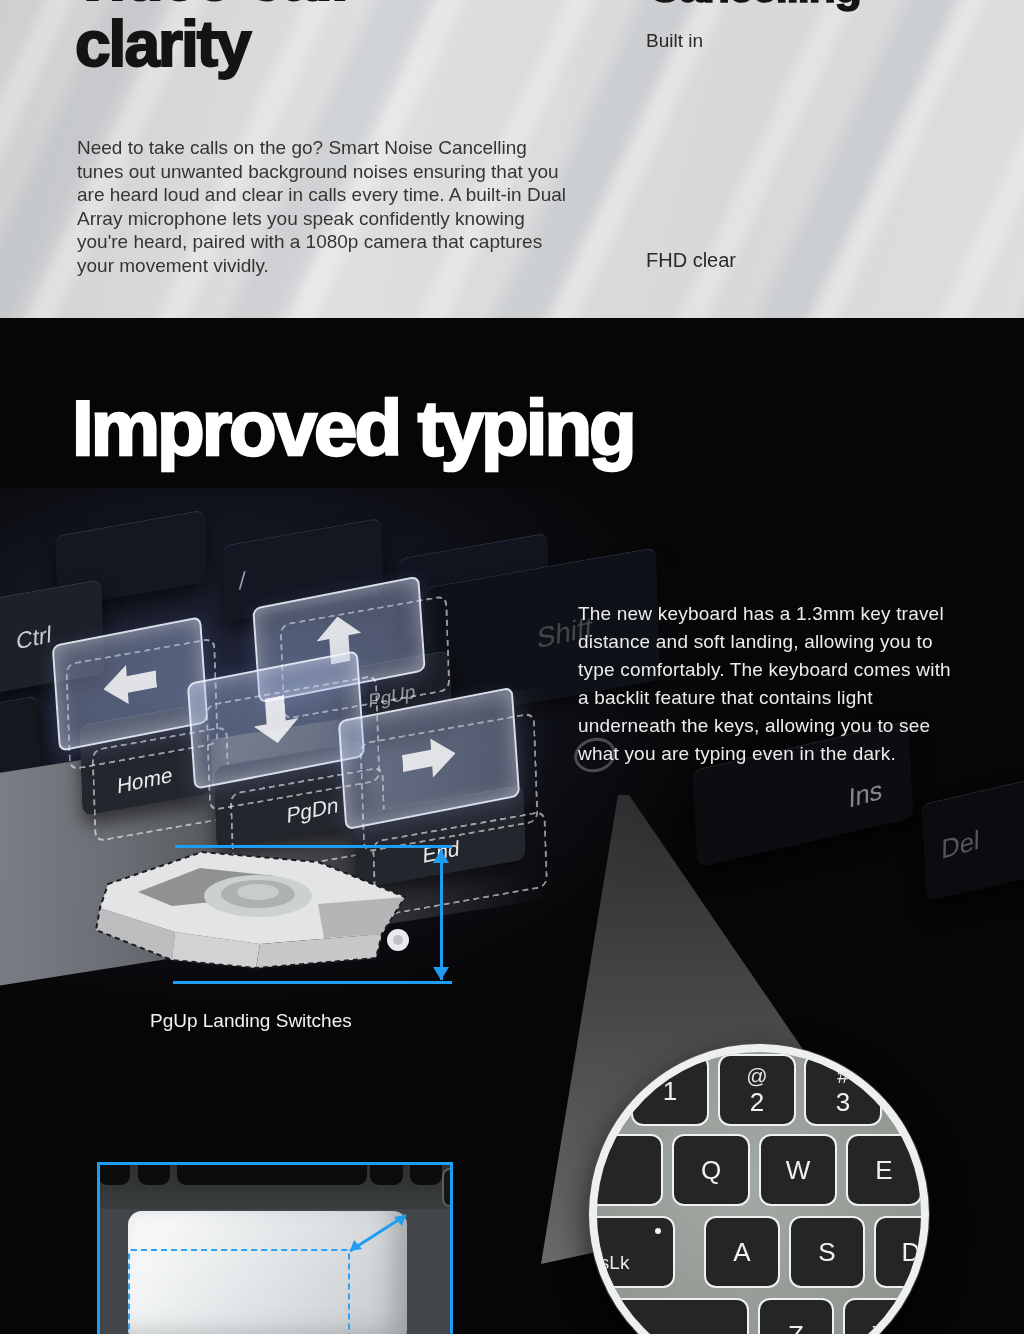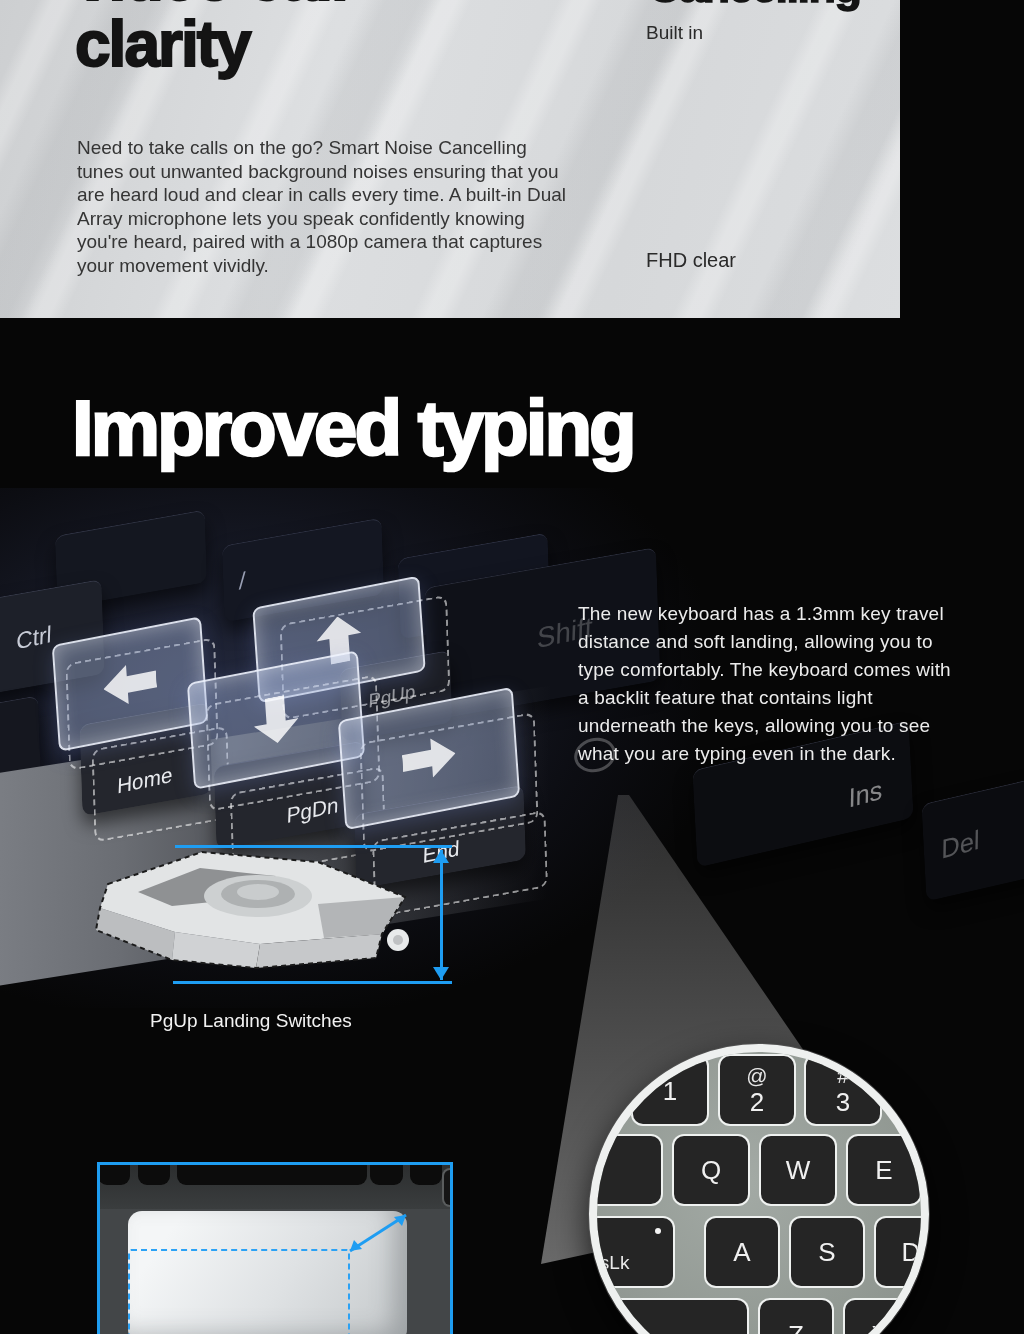--- a/index.html
+++ b/index.html
@@ -1,37 +1,37 @@
 <!DOCTYPE html>
 <html><head>
 <meta charset="utf-8">
 <style>
   * { margin:0; padding:0; box-sizing:border-box; }
   html,body { background:#000; }
   body { font-family:"Liberation Sans", sans-serif; }
   .page { position:relative; width:1024px; height:1334px; overflow:hidden; background:#060606; }
 
   
-  .sec-top { position:absolute; left:0; top:0; width:900px; height:318px; overflow:hidden;
+  .sec-top { position:absolute; left:0; top:0; width:1024px; height:318px; overflow:hidden;
              background:linear-gradient(105deg,#cdcfd1 0%,#dddfe1 35%,#d6d8da 70%,#dcdee0 100%); }
   .streaks { position:absolute; inset:0;
              background:repeating-linear-gradient(115deg,
                rgba(255,255,255,0) 0px, rgba(255,255,255,0) 34px,
                rgba(255,255,255,.55) 48px, rgba(255,255,255,.55) 60px,
                rgba(255,255,255,0) 74px, rgba(255,255,255,0) 118px);
              opacity:.5; }
   .streaks2 { position:absolute; inset:0;
               background:repeating-linear-gradient(115deg,
                 rgba(120,124,128,0) 0 90px, rgba(120,124,128,.12) 110px 140px, rgba(120,124,128,0) 160px 240px); }
   .h-big { font-weight:700; color:#141414; letter-spacing:-2px; -webkit-text-stroke:2px #141414; }
   .top-heading { position:absolute; left:75px; top:-55px; font-size:64px; line-height:66px; }
   .top-para { position:absolute; left:77px; top:136px; width:492px; font-size:19px; line-height:23.6px; color:#353535; }
   .right-partial { position:absolute; left:648px; top:-36px; font-size:45px; line-height:45px;
                    font-weight:700; color:#141414; letter-spacing:-1.5px; -webkit-text-stroke:1.5px #141414; }
-  .built-in { position:absolute; left:646px; top:22px; font-size:19px; color:#2a2a2a; }
+  .built-in { position:absolute; left:646px; top:30px; font-size:19px; color:#2a2a2a; }
   .mic-heading { position:absolute; left:646px; top:62px; font-size:45px; line-height:46px; font-weight:700;
                  color:#161616; letter-spacing:-1.5px; -webkit-text-stroke:1.5px #161616; }
   .res-1080 { position:absolute; left:645px; top:198px; font-size:50px; font-weight:700; color:#141414;
               letter-spacing:-1px; -webkit-text-stroke:2px #141414; }
   .fhd { position:absolute; left:646px; top:249px; font-size:20px; color:#2a2a2a; }
 
   
   .sec-dark { position:absolute; left:0; top:318px; width:1024px; height:1016px; background:#060606; }
 
   

